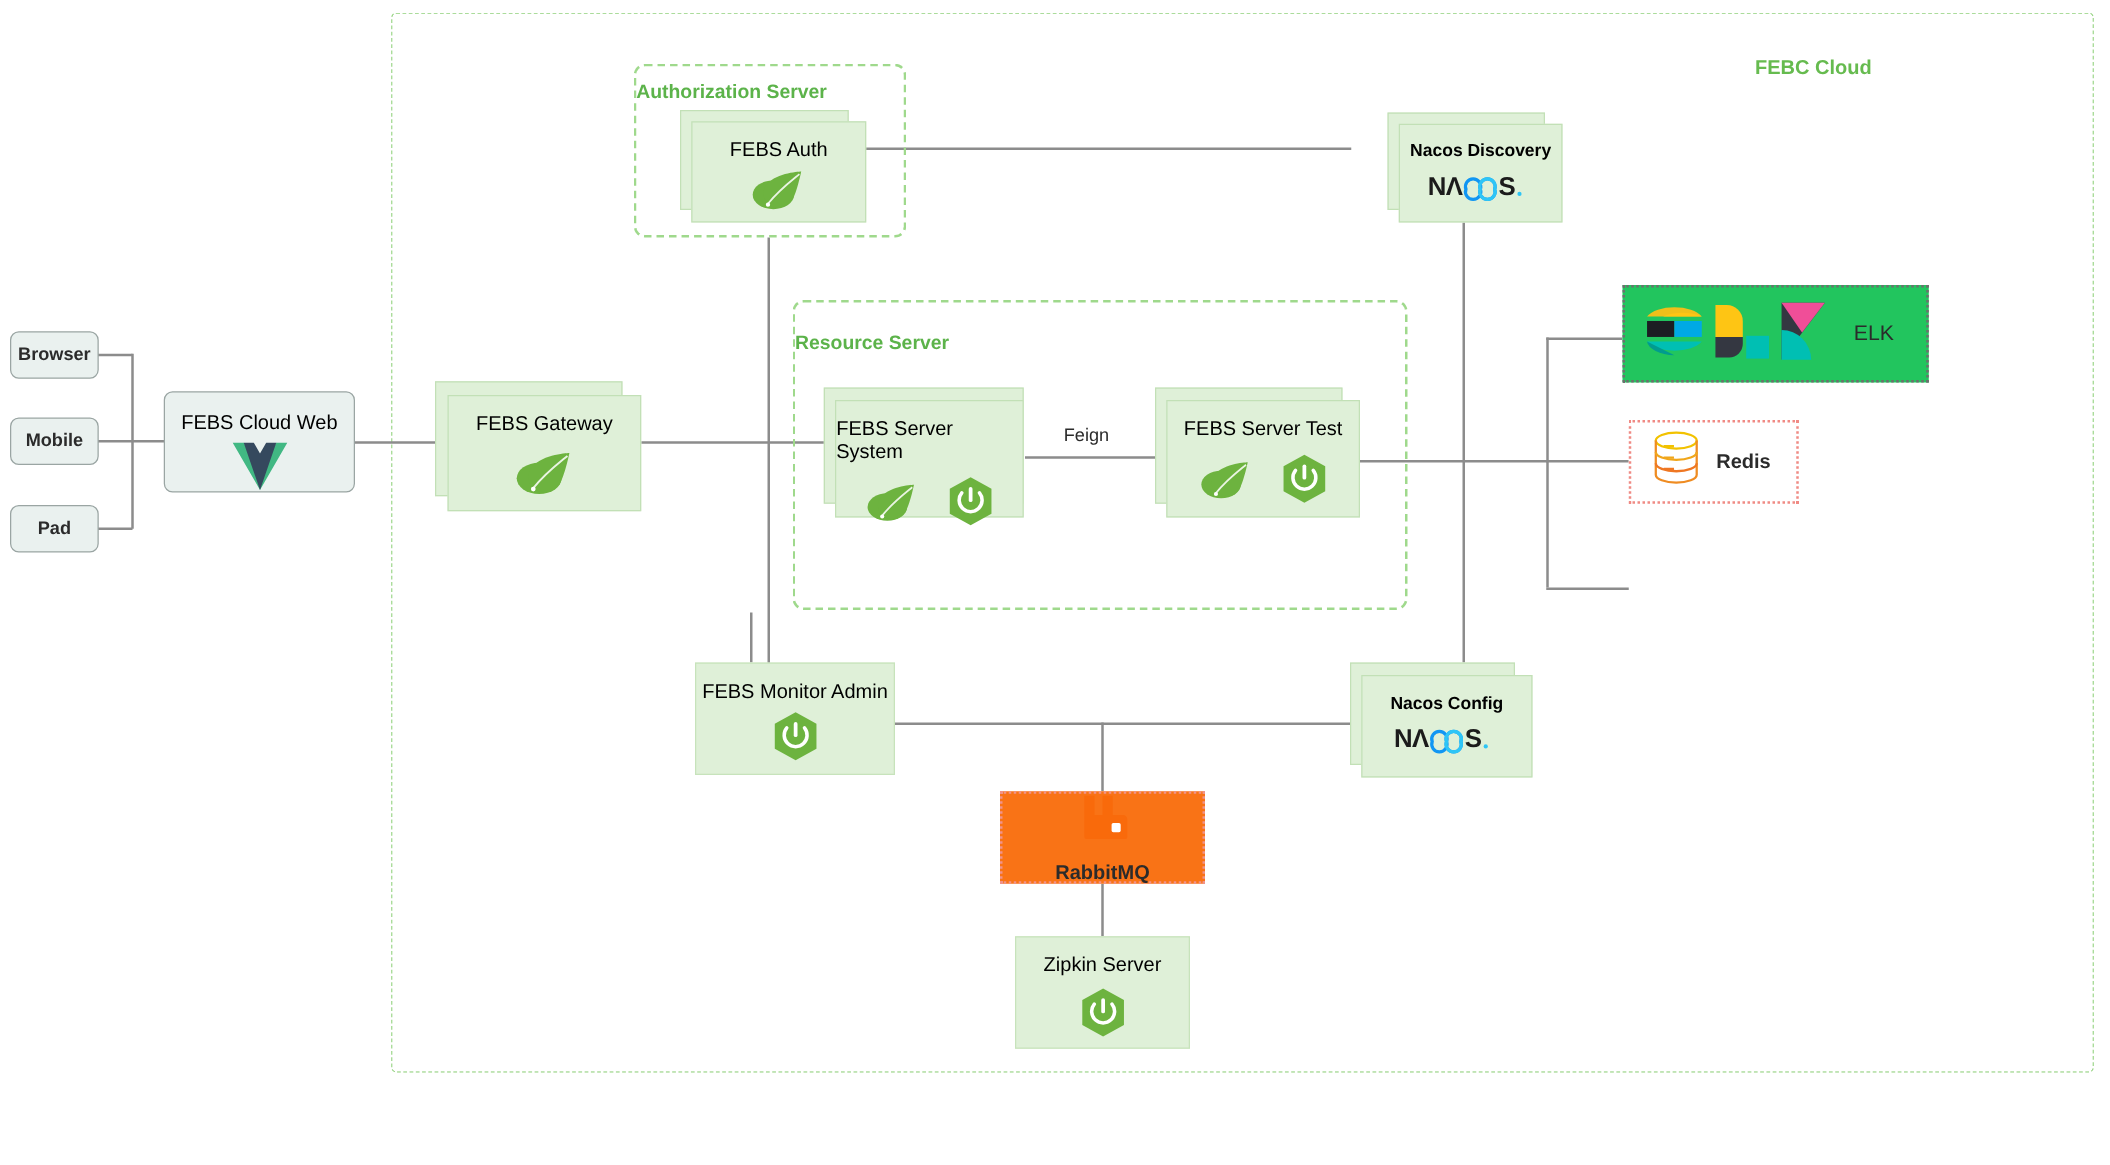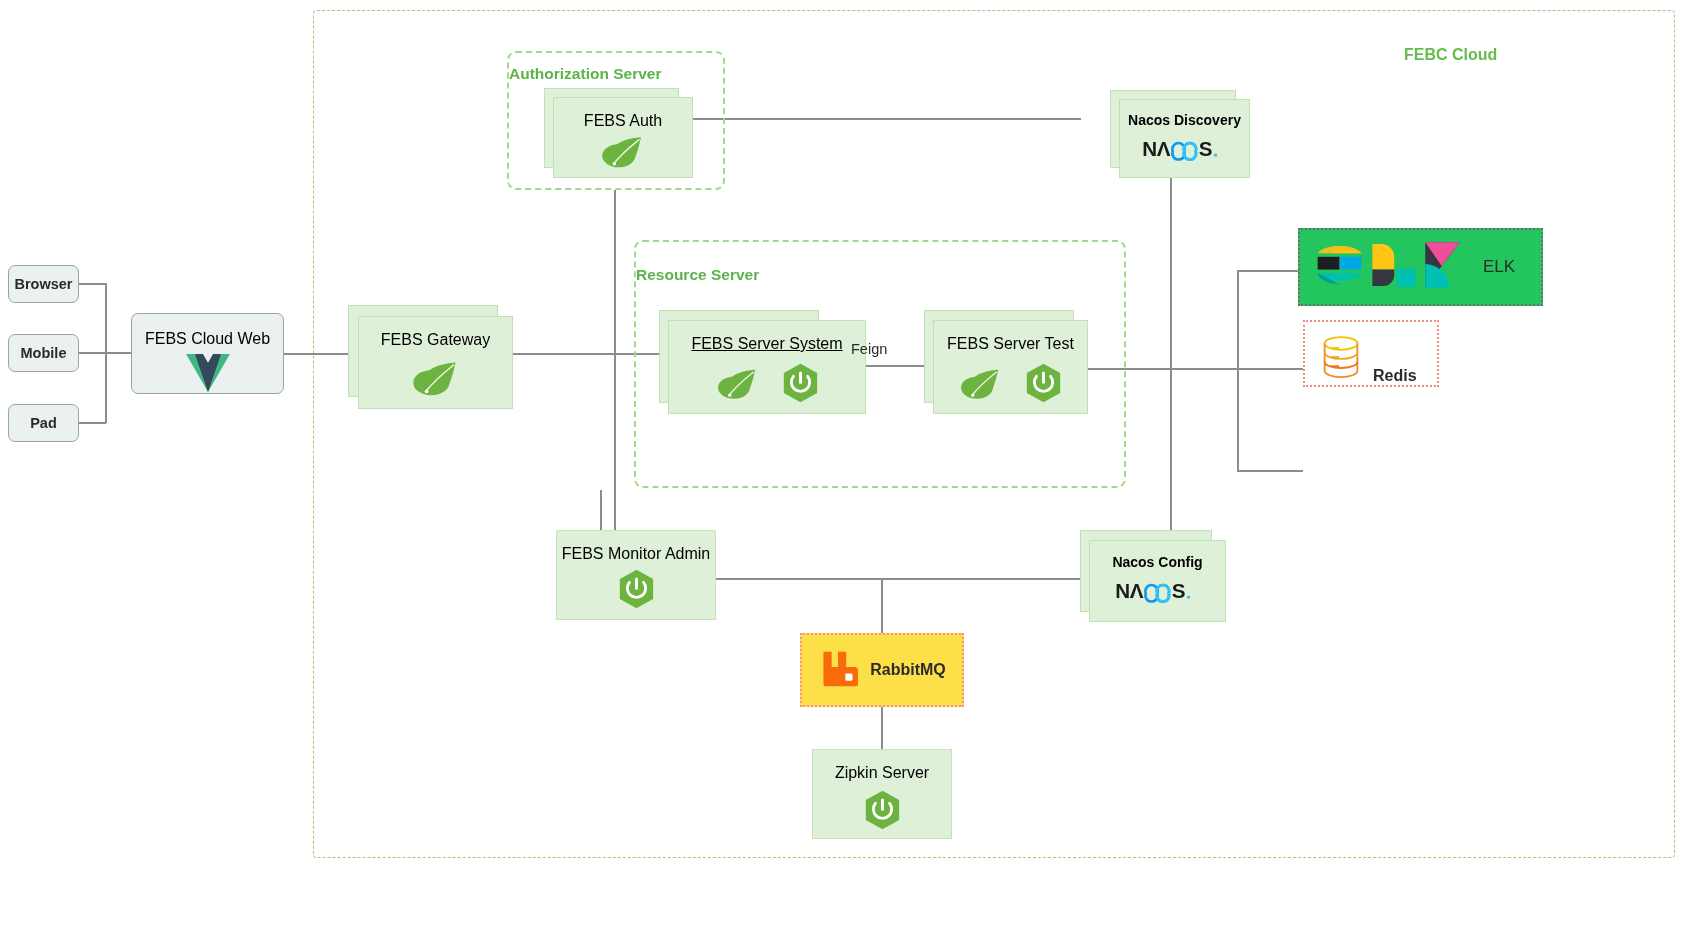--- a/index.html
+++ b/index.html
@@ -71,21 +71,21 @@
 
   
   .dbox{
     position:absolute;box-sizing:border-box;
     display:flex;align-items:center;
   }
   .dbox .dlabel{font-size:16px;font-weight:bold;color:#2b2b2b;}
   .elk{border:2.2px dotted #6e6e6e;background:#22c55e;}
   .redis{border:2.2px dotted #f08a84;background:#ffffff;}
   .mysql{border:2.4px dotted #3f87e0;background:#e8f2fd;}
-  .rabbit{border:2.2px dotted #f0938a;background:#fde047;}
+  .rabbit{border:2.2px dotted #f0938a;background:#f97316;flex-direction:column;}
 
   .feign{
     position:absolute;font-size:14.5px;color:#2b2b2b;
     font-weight:normal;
   }
   .icon-row{display:flex;align-items:center;justify-content:center;gap:22px;margin-top:10px;}
   .nacos-logo{margin-top:8px;}
 </style>
 </head>
 <body>
@@ -181,21 +181,21 @@
       </div>
     </div>
   </div>
 
   <div class="group" style="left:634px;top:240px;width:492px;height:248px;">
     <div class="glabel" style="top:24px;">Resource Server</div>
   </div>
 
   <div class="stack" style="left:659px;top:310px;width:175px;height:105px;">
     <div class="lay" style="left:0;top:0;width:160px;height:93px;"></div>
-    <div class="lay front" style="left:9px;top:10px;width:198px;height:94px;text-decoration:underline;">
+    <div class="lay front" style="left:9px;top:10px;width:151px;height:94px;">
       <div class="title">FEBS Server System</div>
       <div class="icon-row">
         <span>
           <svg width="44" height="33" viewBox="0 0 64 48">
             <ellipse cx="26" cy="30" rx="23" ry="16" fill="#6db33f"></ellipse>
             <path d="M57 4C57 4 30 5 19 18c-7 8-4 20 4 24 9 5 20 1 25-8C53 24 57 4 57 4z" fill="#6db33f"></path>
             <path d="M55 7C44 16 32 25 20 40" stroke="#ffffff" stroke-width="2" fill="none" opacity="0.85"></path>
             <circle cx="20" cy="41" r="2.4" fill="#ffffff"></circle>
           </svg>
         </span>
@@ -322,21 +322,21 @@
         <rect x="91" y="33" width="20" height="20" fill="#00bfb3"></rect>
 
         <path d="M122 4 h38 l-38 50 z" fill="#343741"></path>
         <path d="M122 4 h38 l-20 26 z" fill="#f04e98"></path>
         <path d="M122 28 a26 26 0 0 1 26 26 h-26 z" fill="#00bfb3"></path>
       </svg>
     </span>
     <span class="dlabel" style="font-weight:normal;font-size:17px;">ELK</span>
   </div>
 
-  <div class="dbox redis" style="left:1303px;top:320px;width:136px;height:67px;padding-left:16px;gap:12px;align-items:flex-end;">
+  <div class="dbox redis" style="left:1303px;top:336px;width:136px;height:67px;padding-left:16px;gap:12px;">
     <span>
       <svg width="40" height="46" viewBox="0 0 44 50">
         <ellipse cx="22" cy="9" rx="18" ry="7" fill="none" stroke="#f2c200" stroke-width="2"></ellipse>
         <path d="M4 9 v30 a18 7 0 0 0 36 0 V9" fill="none" stroke="#ef8c22" stroke-width="2"></path>
         <path d="M4 19 a18 7 0 0 0 36 0" fill="none" stroke="#f0a61b" stroke-width="2"></path>
         <path d="M4 29 a18 7 0 0 0 36 0" fill="none" stroke="#ef7723" stroke-width="2"></path>
         <line x1="11" y1="14" x2="20" y2="14" stroke="#f2c200" stroke-width="2"></line>
         <line x1="11" y1="24" x2="20" y2="24" stroke="#f0a61b" stroke-width="2"></line>
         <line x1="11" y1="34" x2="20" y2="34" stroke="#ef7723" stroke-width="2"></line>
       </svg>

